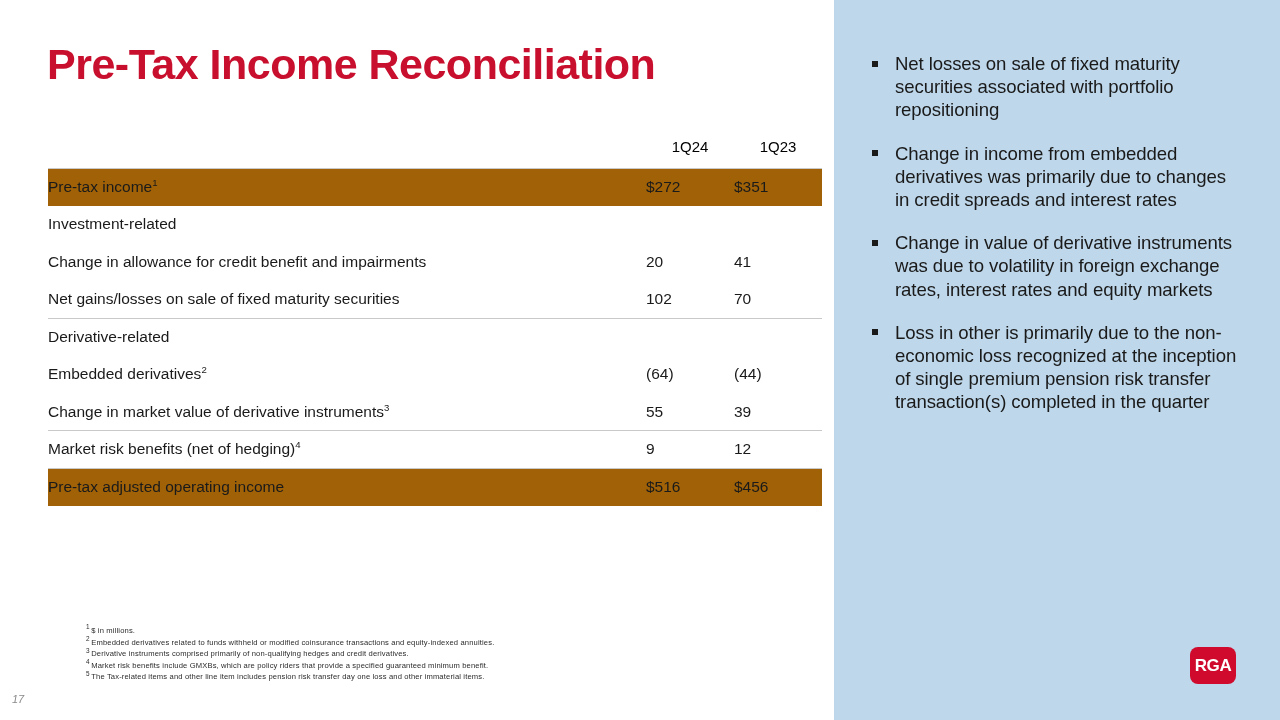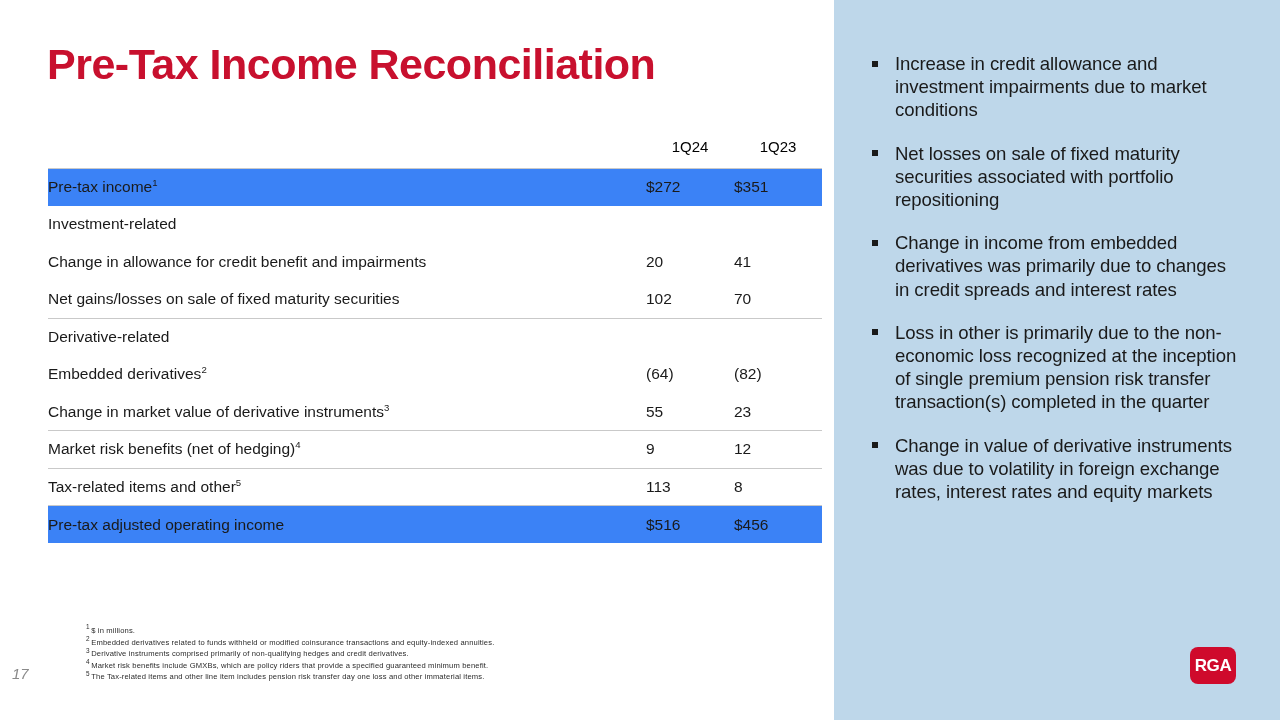--- a/index.html
+++ b/index.html
@@ -72,21 +72,21 @@
   .head .cell-num {
     font-size: 15px;
     font-weight: 700;
     color: #000;
   }
   .lvl1 { padding-left: 11px; }
   .lvl2 { padding-left: 25px; }
 
   
   tr.shaded .cell-label,
-  tr.shaded .cell-num { background: #3b82f6; }
+  tr.shaded .cell-num { background: #a16207; }
 
   
   tr.rule-top > td { border-top: 1px solid #c9c9c9; }
 
   sup {
     font-size: 0.62em;
     vertical-align: super;
     line-height: 0;
   }
 
@@ -107,22 +107,22 @@
   .footnote .fn-mark {
     font-size: 6.4px;
     vertical-align: super;
     line-height: 0;
     margin-right: 1.5px;
   }
 
   #page-number {
     position: absolute;
     left: 12px;
-    top: 665px;
-    font-size: 15px;
+    top: 693px;
+    font-size: 11px;
     color: #8a8a8a;
     font-style: italic;
   }
 
   
   #side-panel {
     position: absolute;
     left: 834px;
     top: 0;
     width: 446px;
@@ -215,36 +215,31 @@
           <td class="cell-num">70</td>
         </tr>
         <tr class="row rule-top">
           <td class="cell-label lvl1">Derivative-related</td>
           <td class="cell-num"></td>
           <td class="cell-num"></td>
         </tr>
         <tr class="row">
           <td class="cell-label lvl2">Embedded derivatives<sup>2</sup></td>
           <td class="cell-num">(64)</td>
-          <td class="cell-num">(82)</td>
+          <td class="cell-num">(44)</td>
         </tr>
         <tr class="row">
           <td class="cell-label lvl2">Change in market value of derivative instruments<sup>3</sup></td>
           <td class="cell-num">55</td>
-          <td class="cell-num">23</td>
+          <td class="cell-num">39</td>
         </tr>
         <tr class="row rule-top">
           <td class="cell-label lvl1">Market risk benefits (net of hedging)<sup>4</sup></td>
           <td class="cell-num">9</td>
           <td class="cell-num">12</td>
-        </tr>
-        <tr class="row rule-top">
-          <td class="cell-label lvl1">Tax-related items and other<sup>5</sup></td>
-          <td class="cell-num">113</td>
-          <td class="cell-num">8</td>
         </tr>
         <tr class="row shaded rule-top">
           <td class="cell-label lvl1">Pre-tax adjusted operating income</td>
           <td class="cell-num">$516</td>
           <td class="cell-num">$456</td>
         </tr>
       </tbody>
   </table>
 
   <div id="footnotes">
@@ -253,23 +248,22 @@
       <div class="footnote"><span class="fn-mark">3</span><span>Derivative instruments comprised primarily of non-qualifying hedges and credit derivatives.</span></div>
       <div class="footnote"><span class="fn-mark">4</span><span>Market risk benefits include GMXBs, which are policy riders that provide a specified guaranteed minimum benefit.</span></div>
       <div class="footnote"><span class="fn-mark">5</span><span>The Tax-related items and other line item includes pension risk transfer day one loss and other immaterial items.</span></div>
     </div>
 
   <div id="page-number">17</div>
 </div>
 
 <div id="side-panel">
   <div id="bullet-list">
-      <div class="bullet-item"><span class="bullet-marker"></span><span>Increase in credit allowance and investment impairments due to market conditions</span></div>
       <div class="bullet-item"><span class="bullet-marker"></span><span>Net losses on sale of fixed maturity securities associated with portfolio repositioning</span></div>
       <div class="bullet-item"><span class="bullet-marker"></span><span>Change in income from embedded derivatives was primarily due to changes in credit spreads and interest rates</span></div>
+      <div class="bullet-item"><span class="bullet-marker"></span><span>Change in value of derivative instruments was due to volatility in foreign exchange rates, interest rates and equity markets</span></div>
       <div class="bullet-item"><span class="bullet-marker"></span><span>Loss in other is primarily due to the non-economic loss recognized at the inception of single premium pension risk transfer transaction(s) completed in the quarter</span></div>
-      <div class="bullet-item"><span class="bullet-marker"></span><span>Change in value of derivative instruments was due to volatility in foreign exchange rates, interest rates and equity markets</span></div>
     </div>
 </div>
 
 <div id="rga-logo">
   <span id="rga-logo-text">RGA</span>
 </div>
 
 </body></html>

